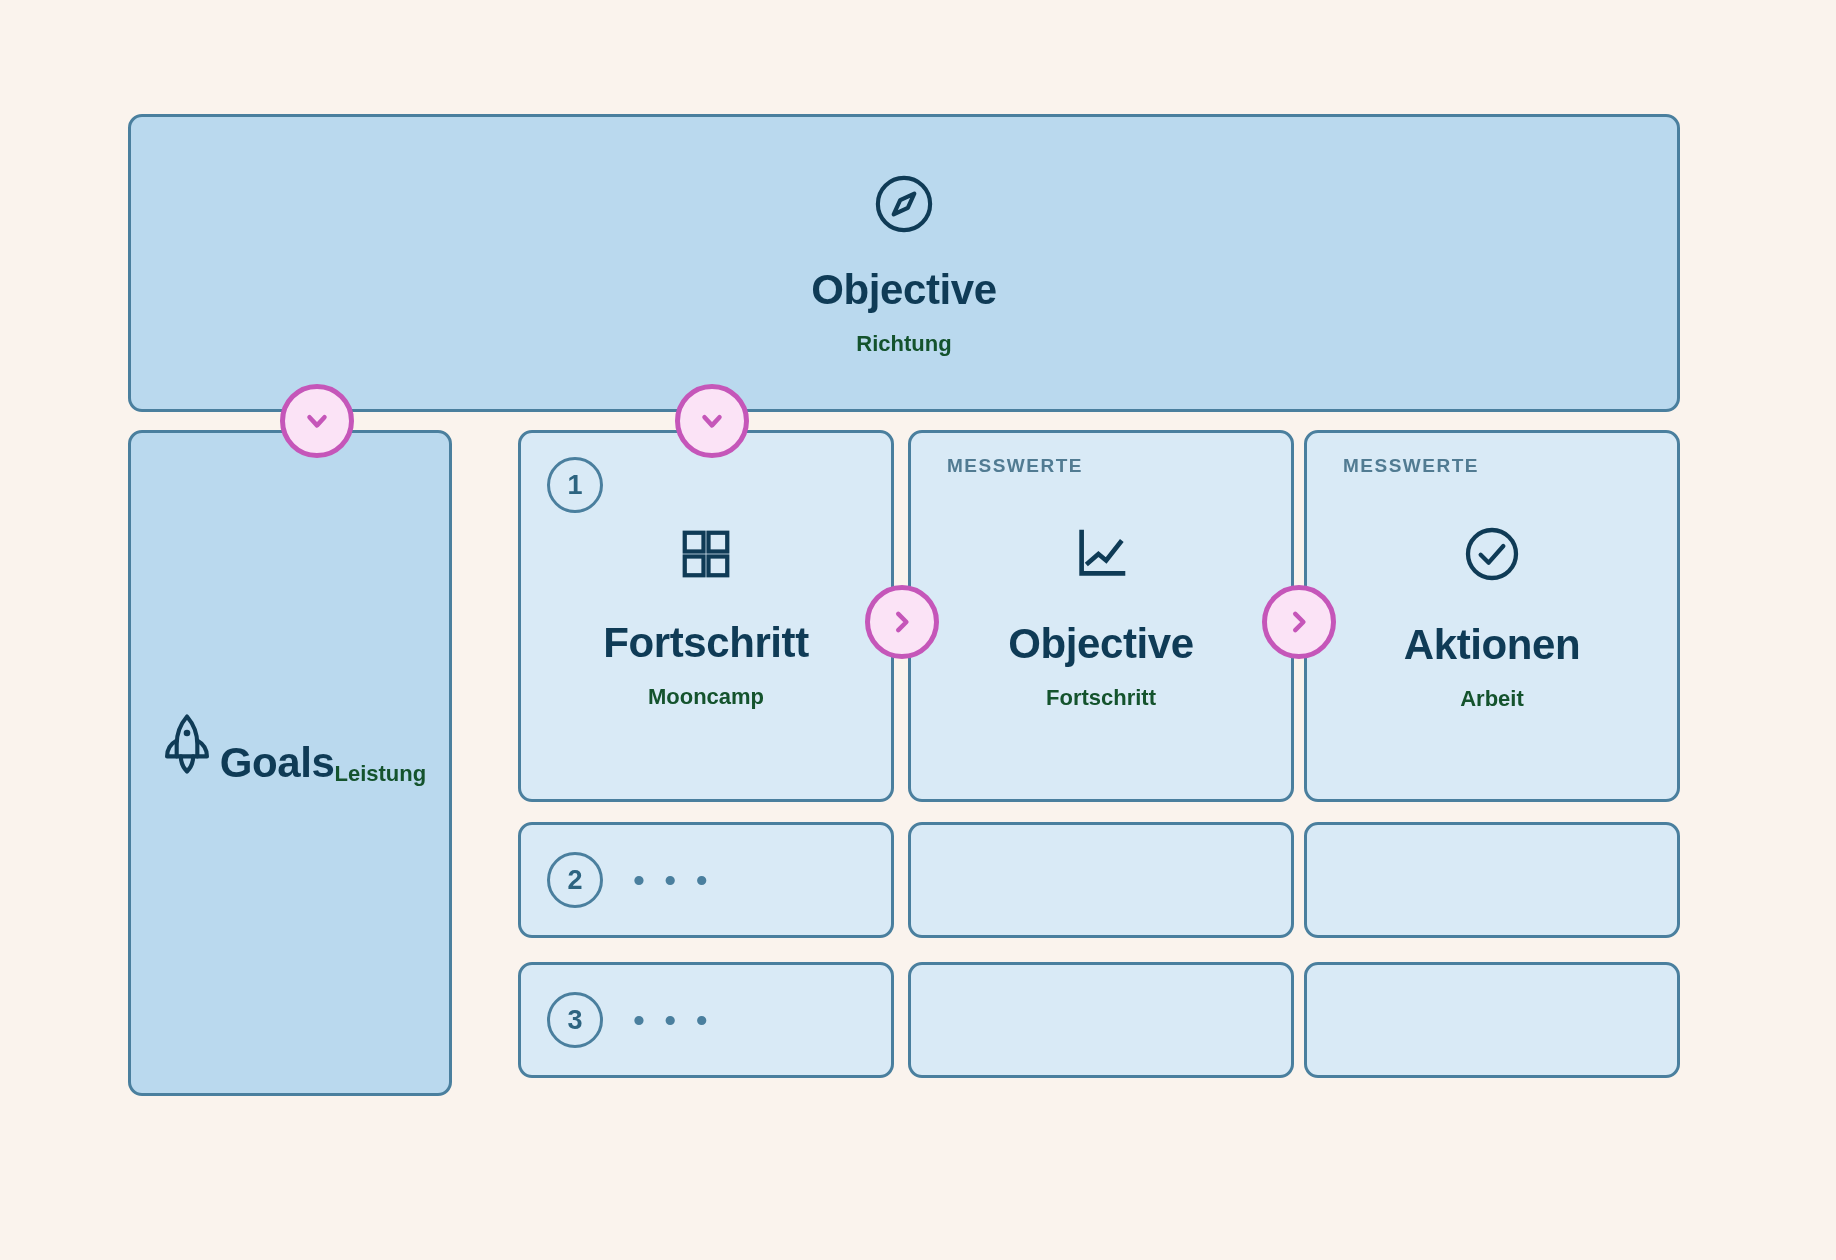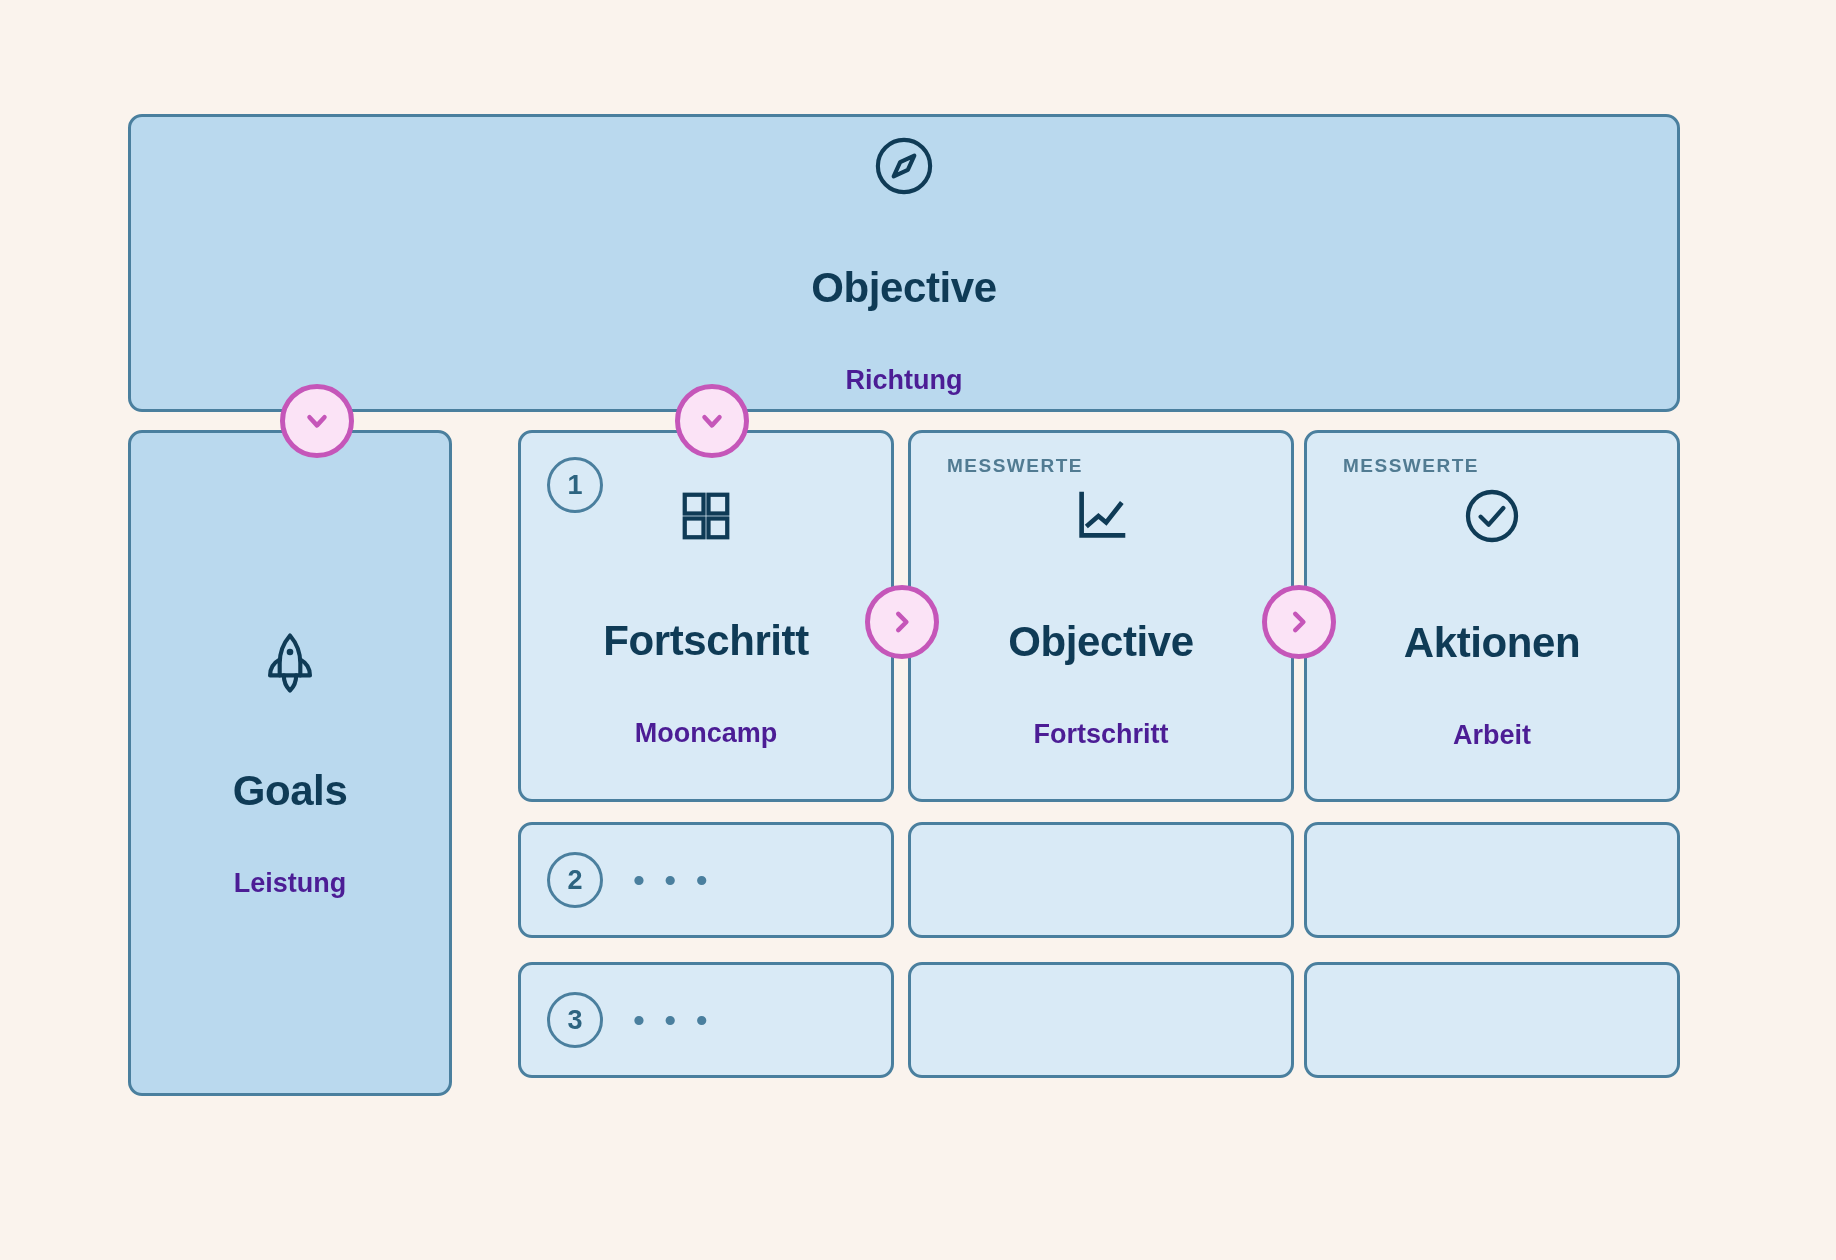--- a/index.html
+++ b/index.html
@@ -24,21 +24,20 @@
     height: 1260px;
   }
 
   
   .card {
     position: absolute;
     box-sizing: border-box;
     border: 3px solid #4a7f9e;
     border-radius: 14px;
     background: #d9eaf6;
-    gap: 36px;
   }
   .card.strong {
     background: #bad9ee;
   }
 
   
   #objective-bar {
     left: 128px;
     top: 114px;
     width: 1552px;
@@ -56,23 +55,23 @@
   .card-title {
     font-size: 42px;
     font-weight: bold;
     color: #0f3b56;
     letter-spacing: -0.4px;
     line-height: 1;
     text-align: center;
     white-space: nowrap;
   }
   .card-sub {
-    font-size: 27px;
-    font-weight: bold;
-    color: #4c1d95;
+    font-size: 22px;
+    font-weight: bold;
+    color: #14532d;
     line-height: 1;
     text-align: center;
     margin-top: 22px;
     white-space: nowrap;
   }
   .kicker {
     position: absolute;
     left: 36px;
     top: 22px;
     font-size: 19px;
@@ -83,21 +82,21 @@
     white-space: nowrap;
   }
 
   
   #goals-card {
     left: 128px;
     top: 430px;
     width: 324px;
     height: 666px;
     display: flex;
-    flex-direction: column;
+    flex-direction: row;
     align-items: center;
     justify-content: center;
   }
   #goals-card .icon-wrap { margin-bottom: 34px; }
 
   
   .topcard {
     top: 430px;
     height: 372px;
     display: flex;

